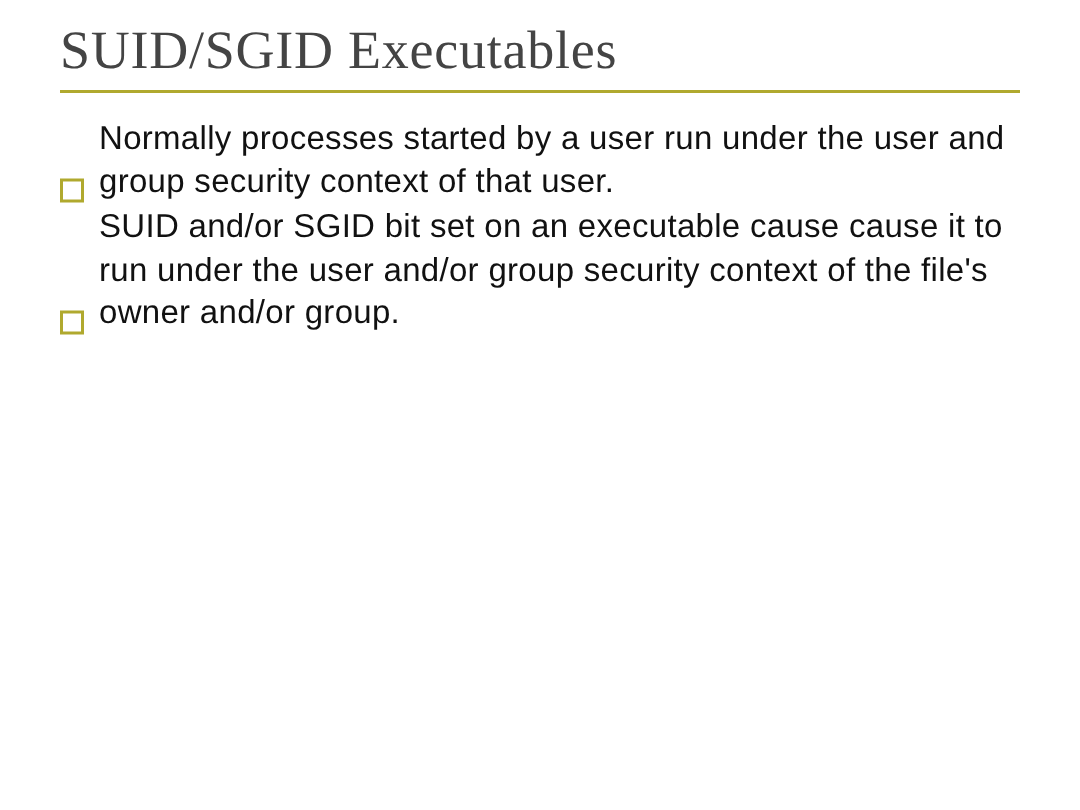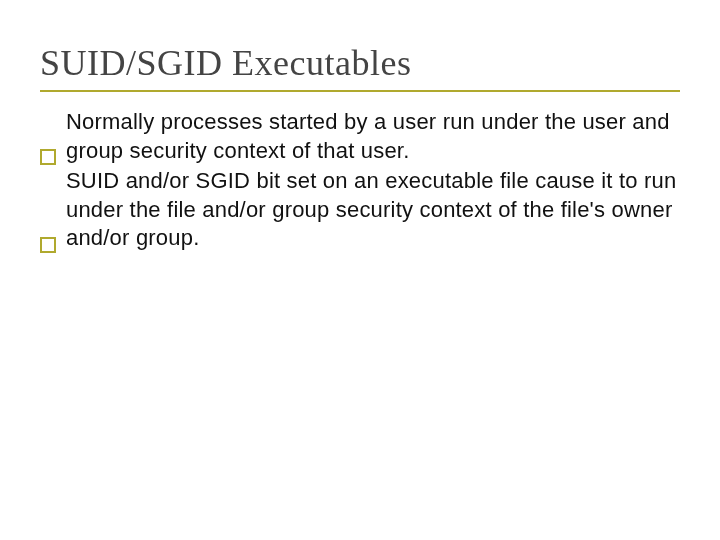--- a/index.html
+++ b/index.html
@@ -5,21 +5,21 @@
   html,body{margin:0;padding:0}
   body{
     width:720px;height:540px;
     background:#fff;
     font-family:Verdana,Geneva,sans-serif;
     color:#111;
     overflow:hidden;
   }
   .slide{
     box-sizing:border-box;
-    padding:42px 40px 0 40px;
+    padding:12px 40px 0 40px;
   }
   .title{
     font-family:Georgia,'Times New Roman',serif;
     font-size:36px;
     font-weight:400;
     color:#444;
     margin:0 0 6px 0;
     letter-spacing:0.5px;
   }
   .rule{
@@ -53,16 +53,16 @@
 <div class="slide">
   <h1 class="title">SUID/SGID Executables</h1>
   <hr class="rule">
   <div class="body">
     <div class="item">
       <span class="bullet"></span>
       <span class="text">Normally processes started by a user run under the user and group security context of that user.</span>
     </div>
     <div class="item">
       <span class="bullet"></span>
-      <span class="text">SUID and/or SGID bit set on an executable file cause it to run under the file and/or group security context of the file's owner and/or group.</span>
+      <span class="text">SUID and/or SGID bit set on an executable cause cause it to run under the user and/or group security context of the file's owner and/or group.</span>
     </div>
   </div>
 </div>
 
 </body></html>

